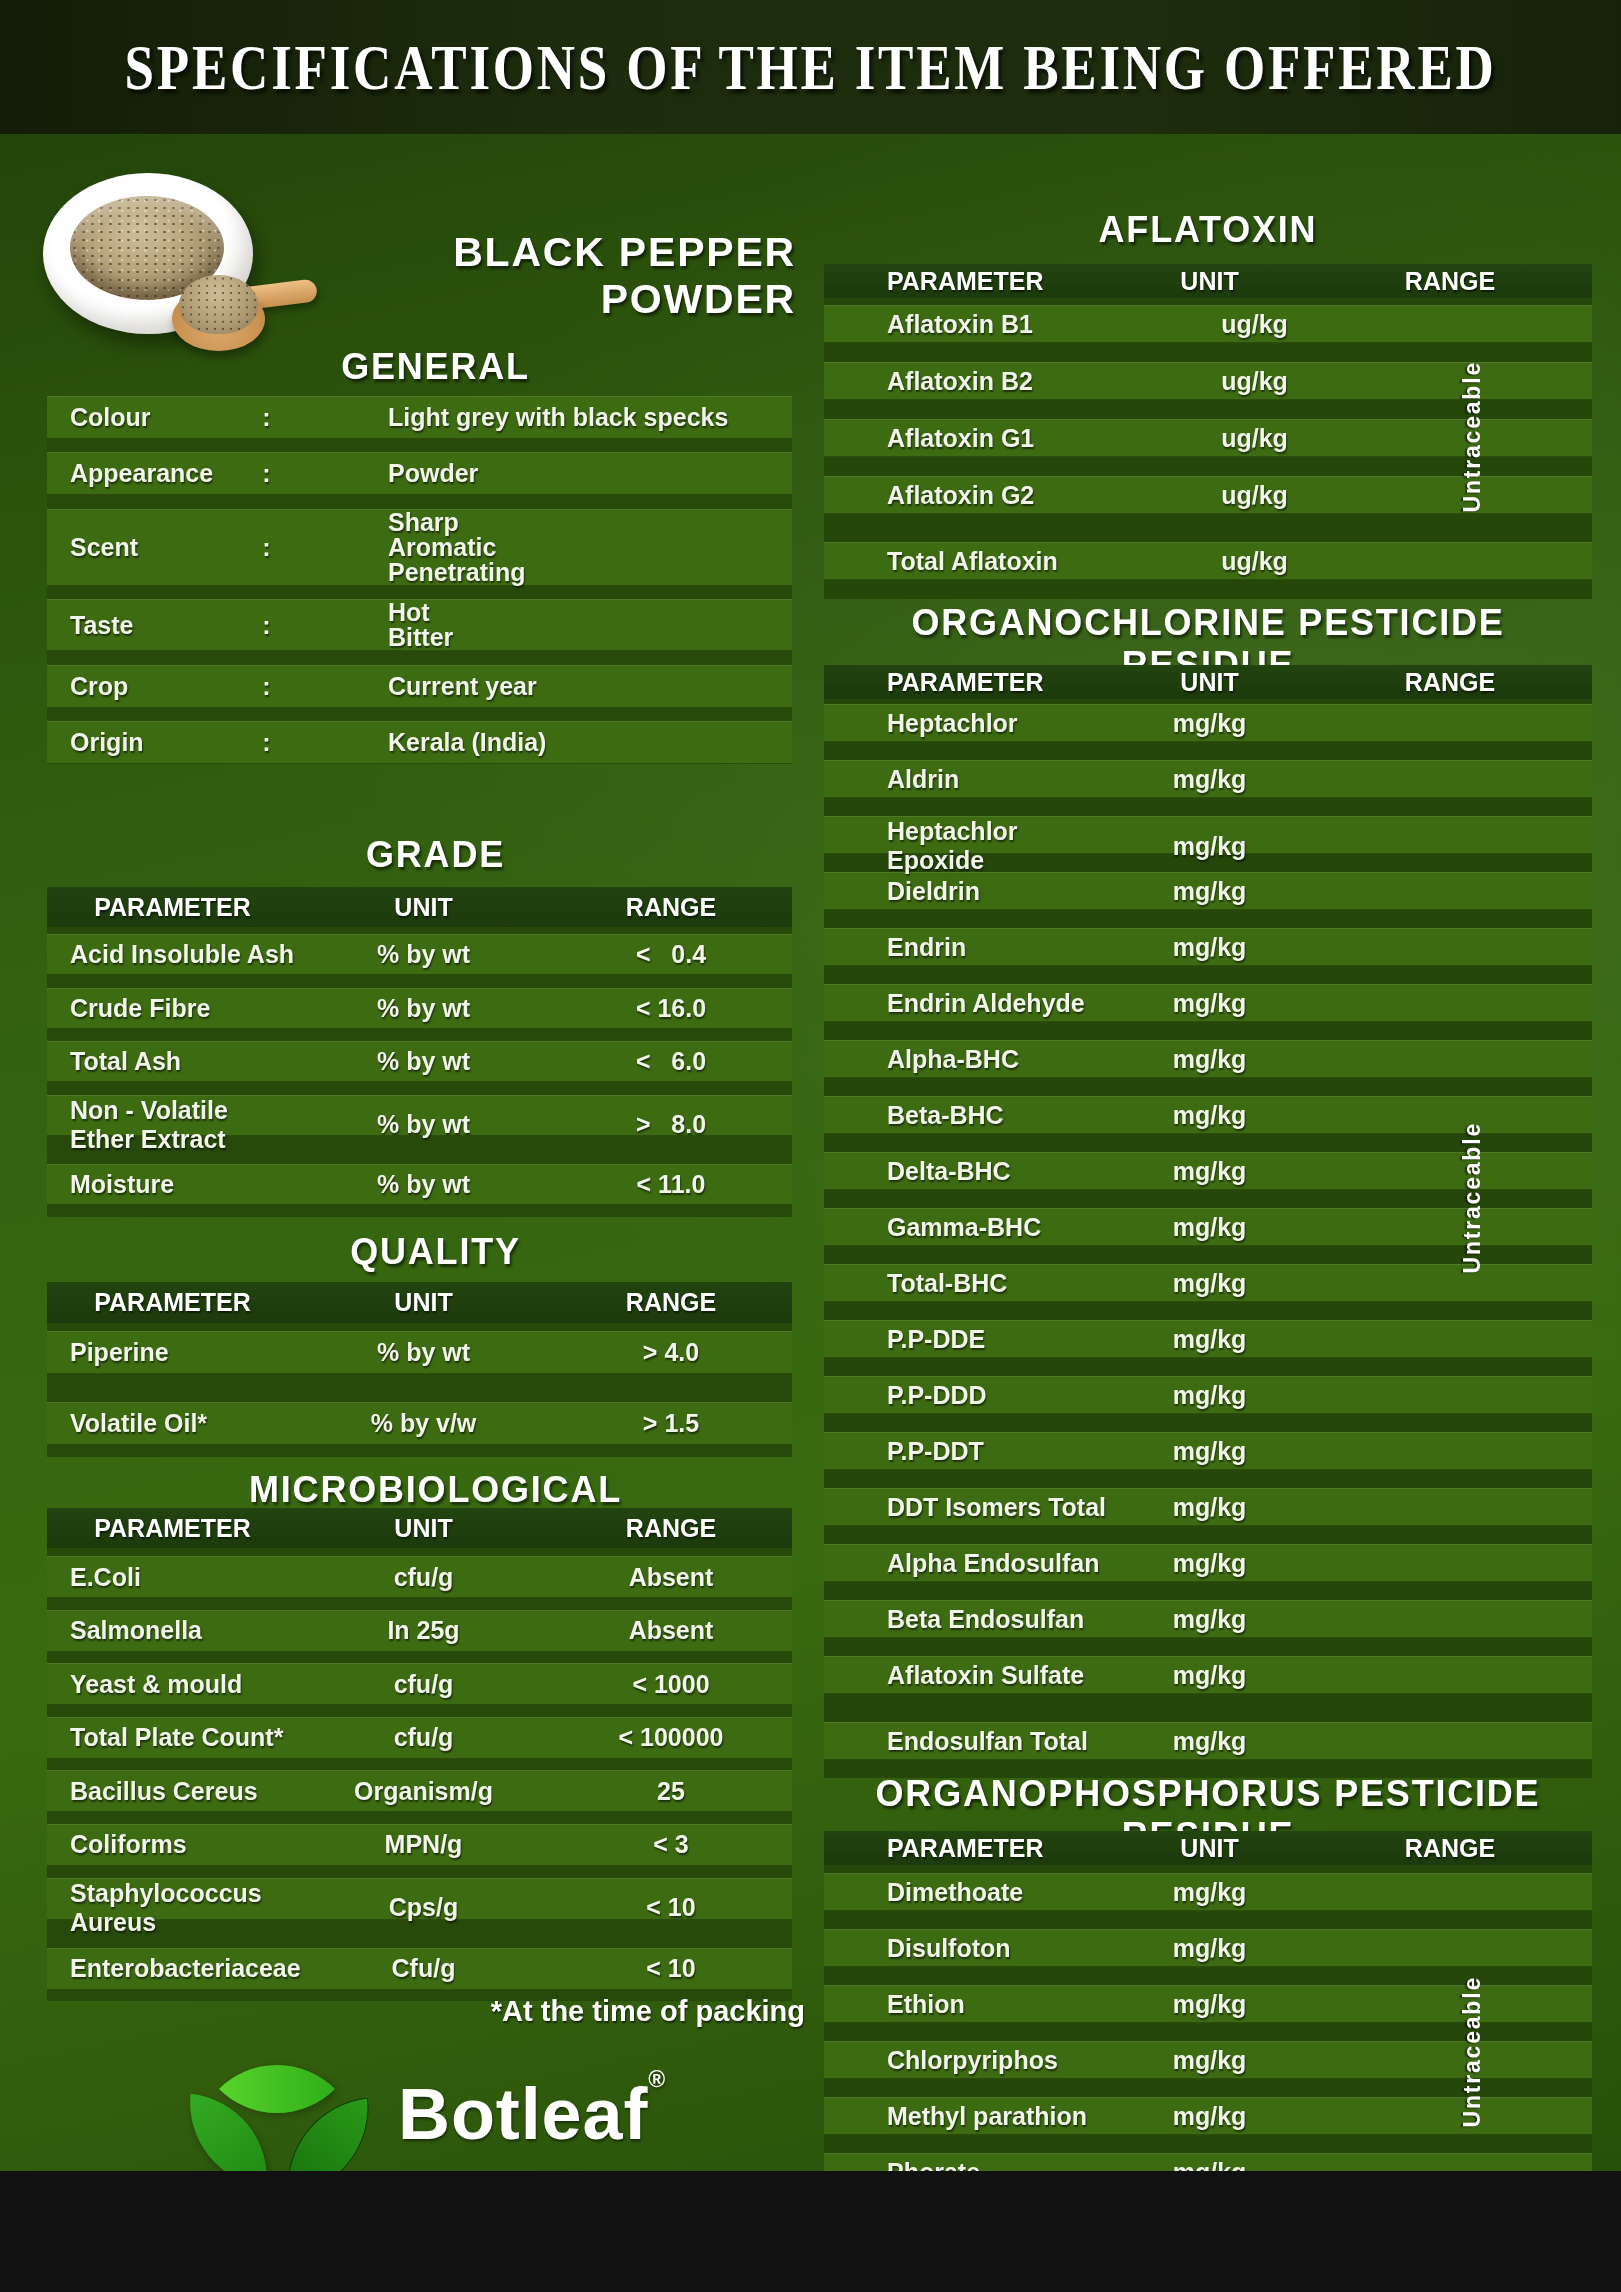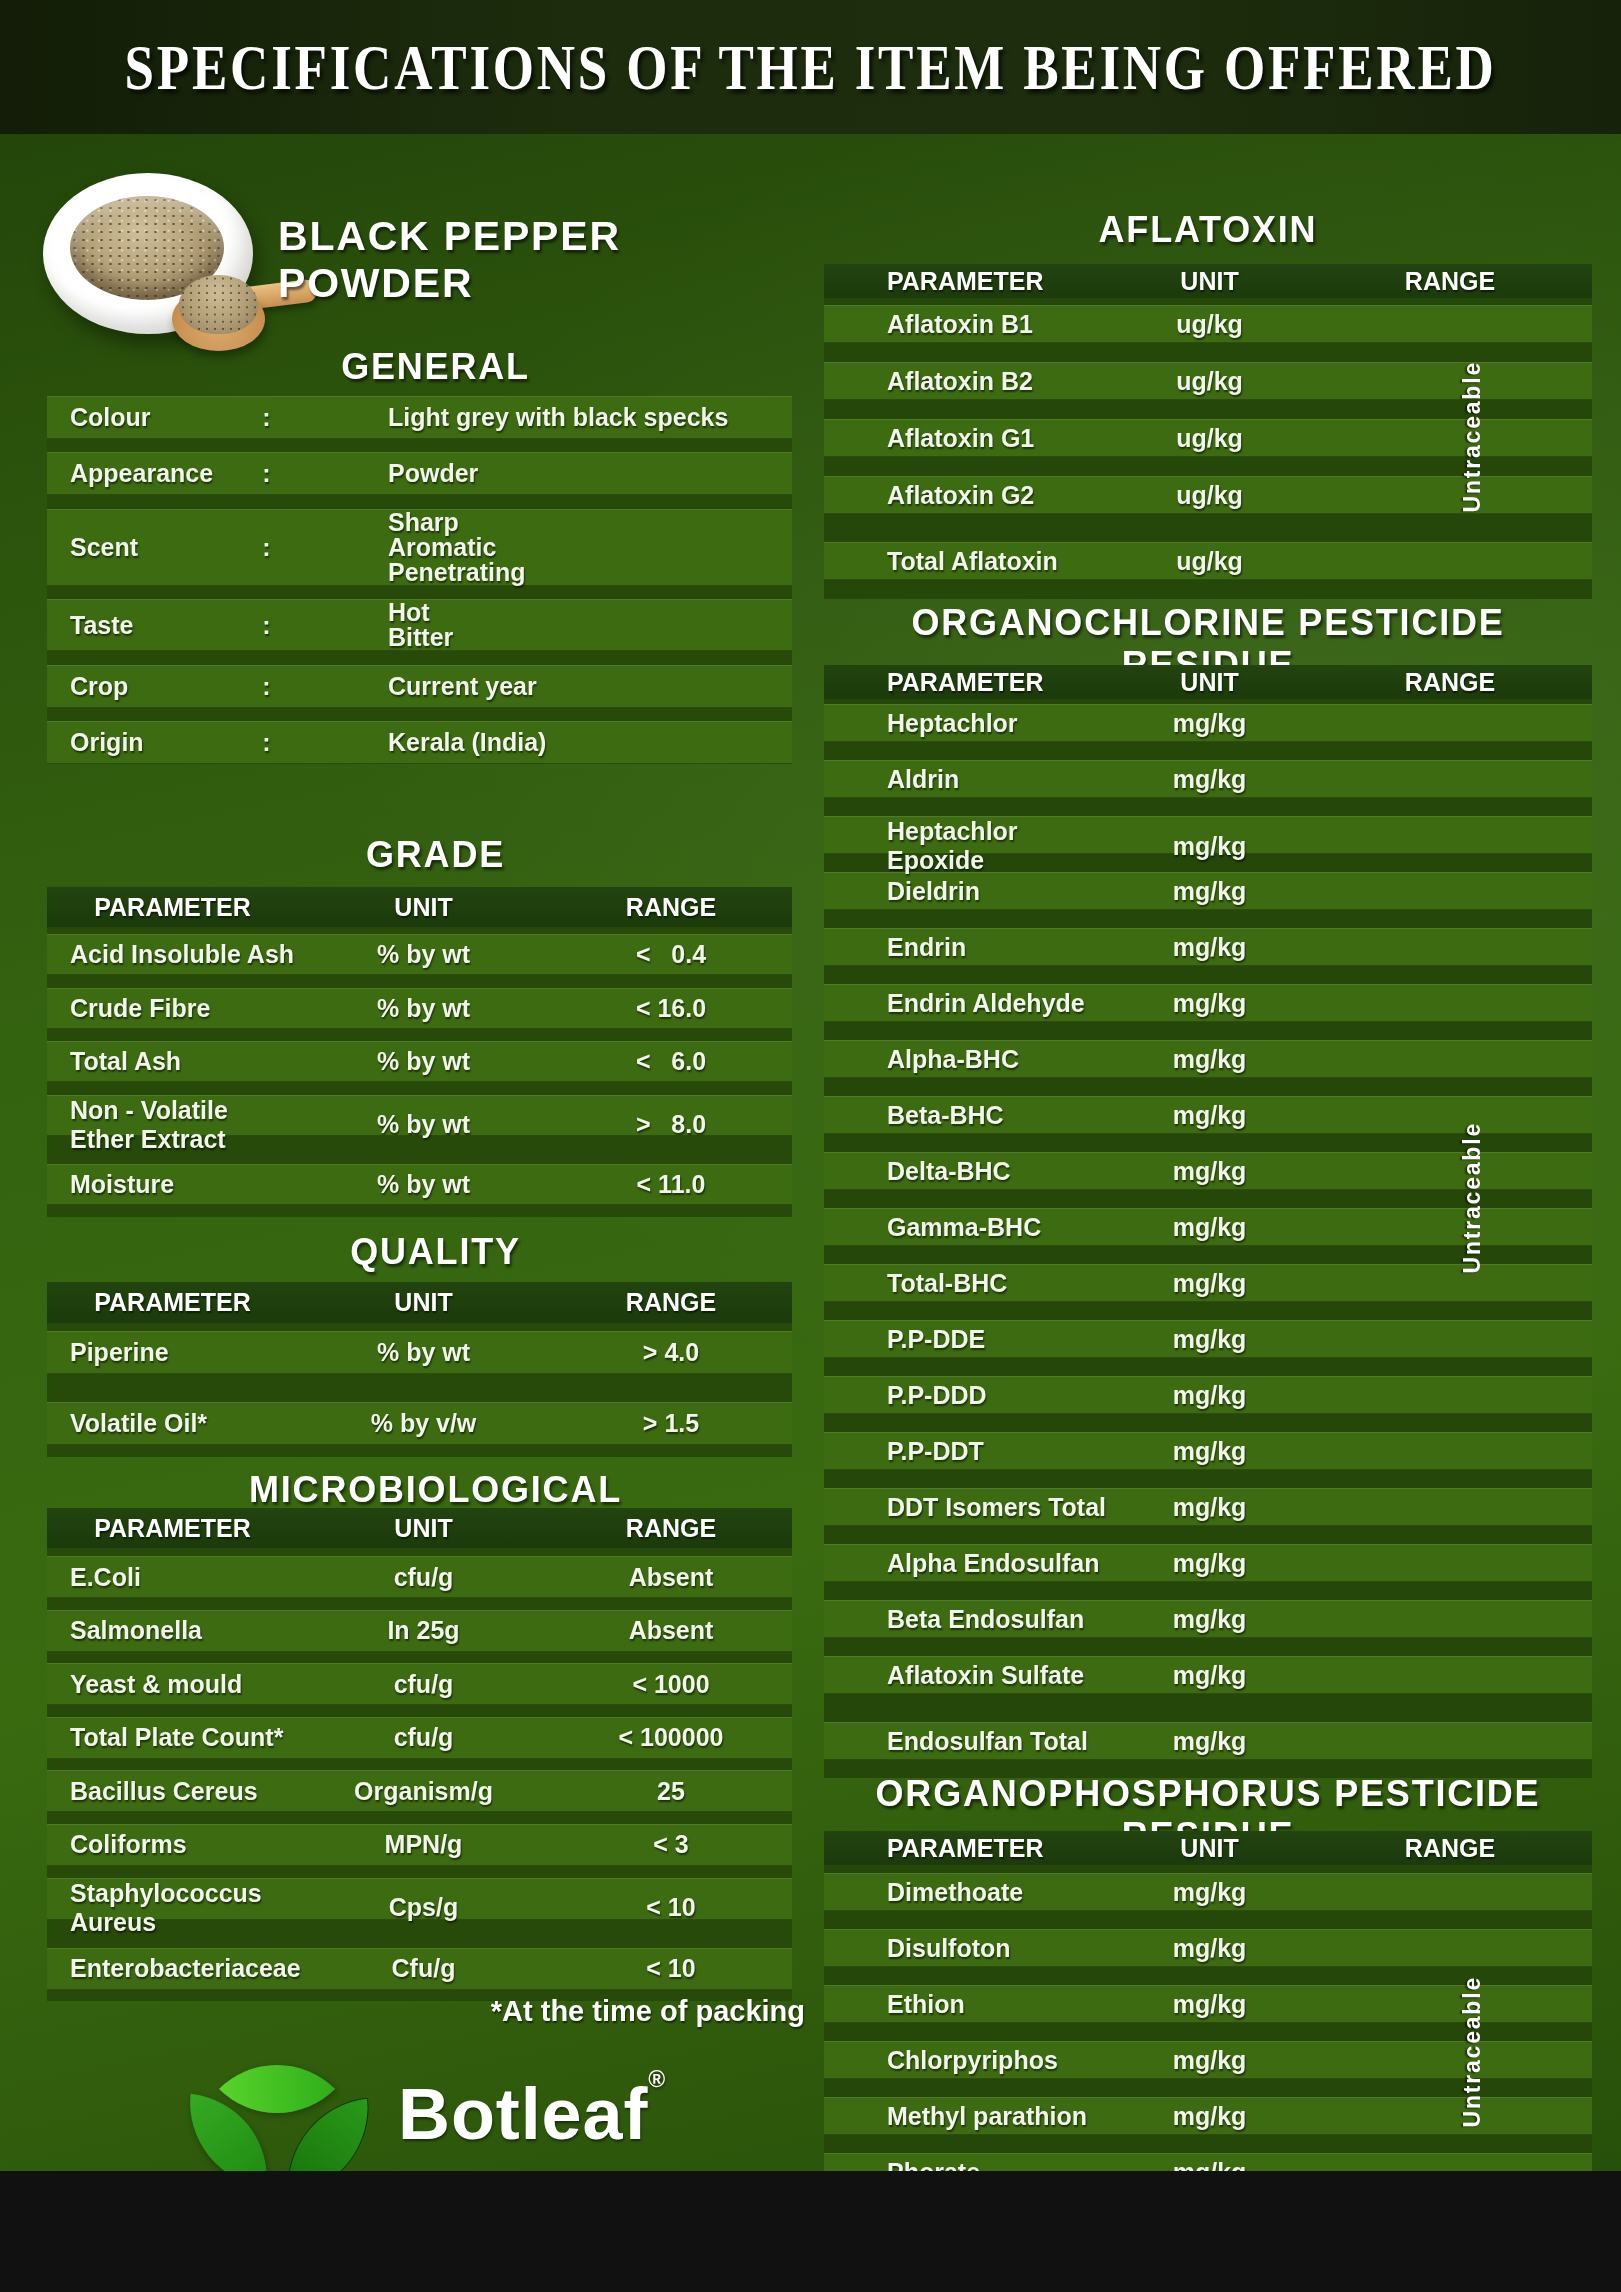--- a/index.html
+++ b/index.html
@@ -47,23 +47,23 @@
     background-color:#a6916c;
     background-image:
       radial-gradient(circle, rgba(35,25,10,.55) 1px, transparent 1.4px),
       radial-gradient(ellipse at 48% 30%, #cdbd96 0%, #b3a078 50%, #8d7a58 100%);
     background-size:8px 7.2px, 100% 100%;}
   
   .section-heading{position:absolute; margin:0; font-size:36px; font-weight:bold;
     letter-spacing:1.8px; text-align:center; color:#ffffff; text-shadow:1.8px 2.7px 2.7px rgba(0,0,0,.55);}
   .left-w{left:63px; width:745px;}
   .right-w{left:824px; width:768px;}
-  #product-title{position:absolute; left:278px; top:213px; width:502px; text-align:left;
+  #product-title{position:absolute; left:278px; top:213px; width:502px; text-align:right;
     font-size:41px; font-weight:bold; letter-spacing:1.8px; color:#fff;
-    text-shadow:1.8px 2.7px 2.7px rgba(0,0,0,.55); margin:0;}
+    text-shadow:1.8px 2.7px 2.7px rgba(0,0,0,.55); margin:16px;}
   #general-heading{top:346px;}
   #grade-heading{top:834px;}
   #quality-heading{top:1231px;}
   #micro-heading{top:1457px;margin-top:12px;}
   #afla-heading{top:209px;}
   #oc-heading{top:602px;}
   #op-heading{top:1773px;}
   
   #general-table{position:absolute; left:47px; top:396px; width:745px; background:#27490a;}
   .kv-row{display:grid; grid-template-columns:197px 45px 1fr; align-items:center;
@@ -93,21 +93,21 @@
   .c-unit,.c-range{text-align:center; white-space:pre;}
   #grade-table{top:887px;}
   #quality-table{top:1282px;}
   #quality-table .thead{height:41px; margin-bottom:8px;}
   #quality-table .t-row{height:43px; margin-bottom:11.6px;}
   #micro-table{top:1508px;}
   #micro-table .thead{margin-bottom:8px;}
   #micro-table .t-row{height:42px; margin-bottom:11.6px;}
   #afla-table{top:264px;}
   #afla-table .thead{margin-bottom:7.2px;}
-  #afla-table .t-row{margin-bottom:19px;}
+  #afla-table .t-row{margin-bottom:19px;gap:45px;}
   #oc-table{top:665px;}
   #oc-table .thead{margin-bottom:5.4px;}
   #op-table{top:1831px;}
   #op-table .thead{margin-bottom:8px;}
   
   .untraceable{position:absolute; right:106px; writing-mode:vertical-rl; transform:rotate(180deg);
     font-size:23px; font-weight:bold; letter-spacing:1.8px; color:#fff;
     text-shadow:-0.9px -1.8px 1.8px rgba(0,0,0,.55);}
   #afla-note{top:97px;}
   #oc-note{top:457px;}

